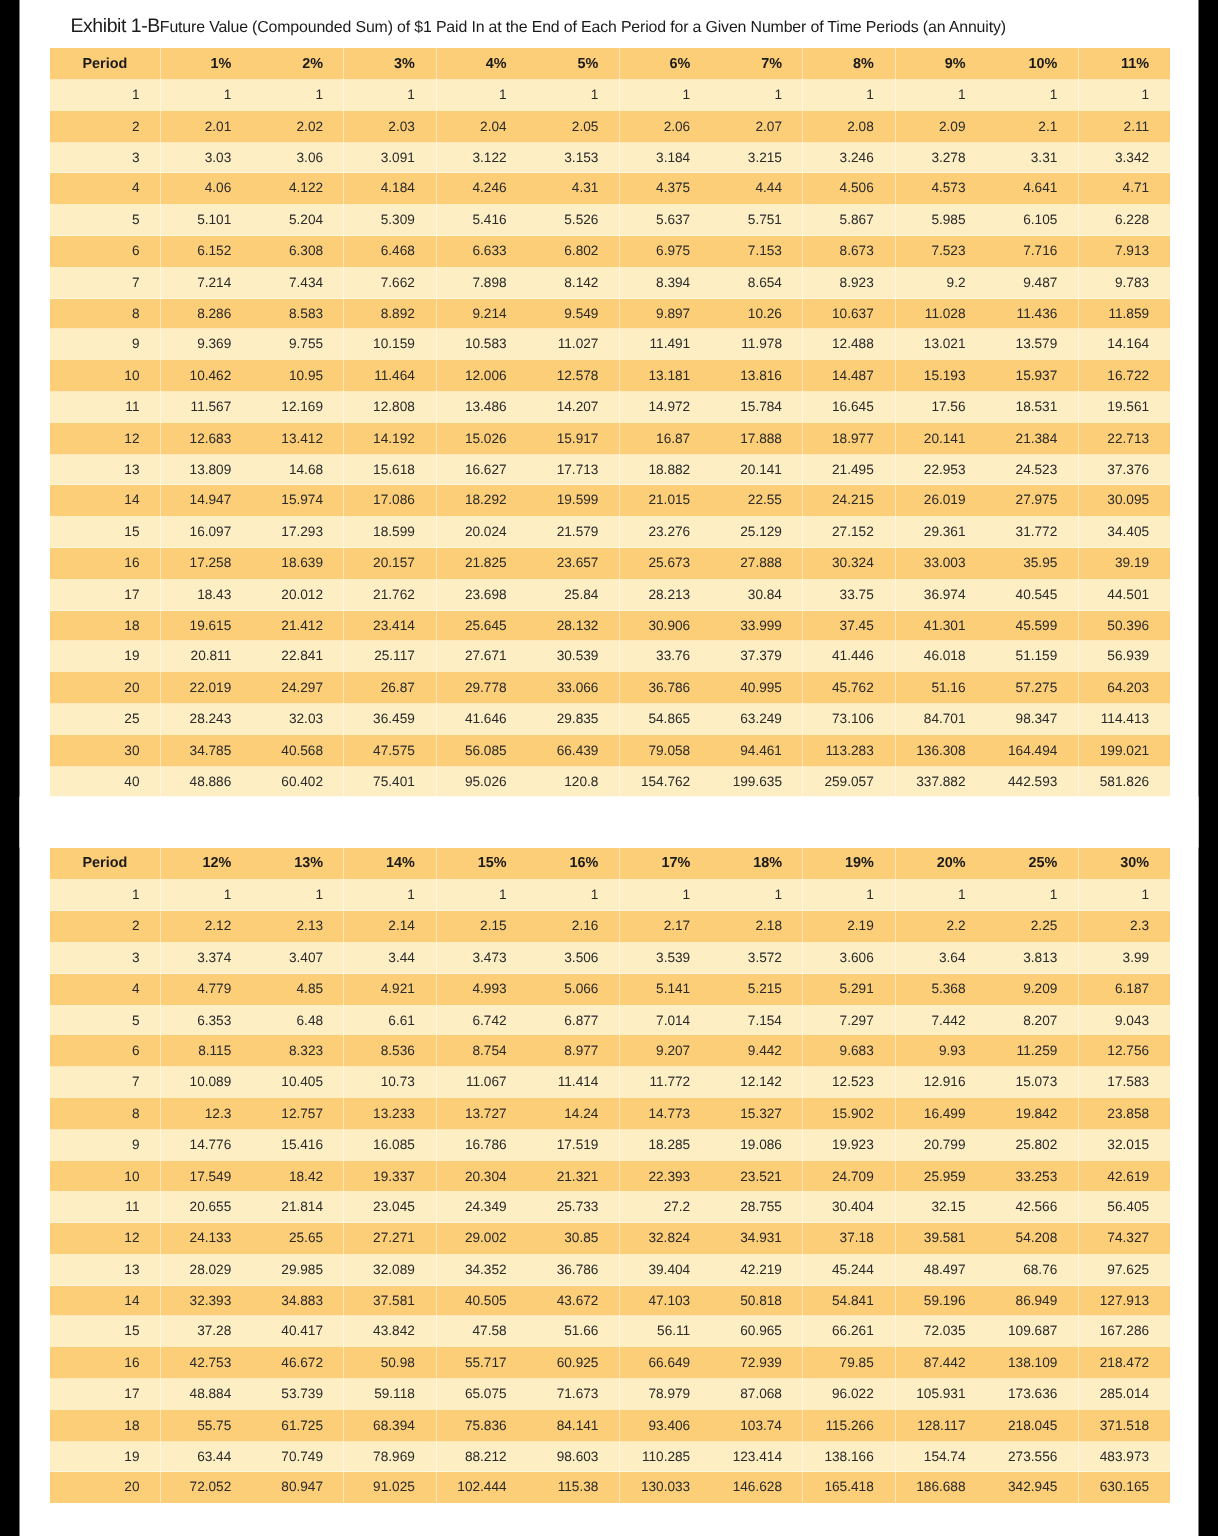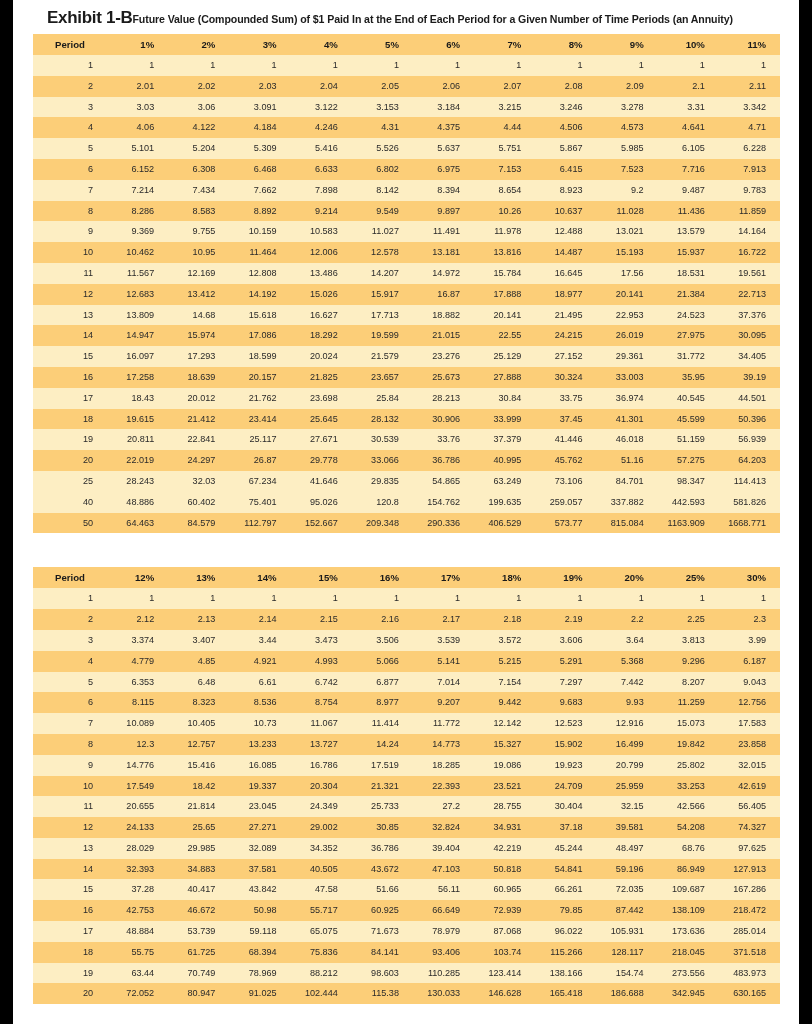--- a/index.html
+++ b/index.html
@@ -16,27 +16,27 @@
     background: #ffffff;
     border-left: 13px solid #000000;
     border-right: 13px solid #000000;
   }
   .exhibit-title {
     padding: 6px 0 6px 34px;
     white-space: nowrap;
     color: #1b1b1b;
   }
   .exhibit-title .ex-label {
-    font-size: 17px;
-    font-weight: bold;
+    font-size: 13px;
+    font-weight: normal;
     letter-spacing: -0.3px;
   }
   .exhibit-title .ex-desc {
     font-size: 10.6px;
-    font-weight: bold;
+    font-weight: normal;
     letter-spacing: -0.1px;
     margin-top: 38px;
   }
   .table-wrap { padding-left: 20px; }
   table.fv {
     border-collapse: collapse;
     width: 652px;
     table-layout: fixed;
   }
   table.fv th, table.fv td {
@@ -186,21 +186,21 @@
           </tr>
           <tr class="even">
             <td>6</td>
             <td>6.152</td>
             <td>6.308</td>
             <td>6.468</td>
             <td>6.633</td>
             <td>6.802</td>
             <td>6.975</td>
             <td>7.153</td>
-            <td>6.415</td>
+            <td>8.673</td>
             <td>7.523</td>
             <td>7.716</td>
             <td>7.913</td>
           </tr>
           <tr class="odd">
             <td>7</td>
             <td>7.214</td>
             <td>7.434</td>
             <td>7.662</td>
             <td>7.898</td>
@@ -391,57 +391,57 @@
             <td>40.995</td>
             <td>45.762</td>
             <td>51.16</td>
             <td>57.275</td>
             <td>64.203</td>
           </tr>
           <tr class="odd">
             <td>25</td>
             <td>28.243</td>
             <td>32.03</td>
-            <td>67.234</td>
+            <td>36.459</td>
             <td>41.646</td>
             <td>29.835</td>
             <td>54.865</td>
             <td>63.249</td>
             <td>73.106</td>
             <td>84.701</td>
             <td>98.347</td>
             <td>114.413</td>
+          </tr>
+          <tr class="even">
+            <td>30</td>
+            <td>34.785</td>
+            <td>40.568</td>
+            <td>47.575</td>
+            <td>56.085</td>
+            <td>66.439</td>
+            <td>79.058</td>
+            <td>94.461</td>
+            <td>113.283</td>
+            <td>136.308</td>
+            <td>164.494</td>
+            <td>199.021</td>
           </tr>
           <tr class="odd">
             <td>40</td>
             <td>48.886</td>
             <td>60.402</td>
             <td>75.401</td>
             <td>95.026</td>
             <td>120.8</td>
             <td>154.762</td>
             <td>199.635</td>
             <td>259.057</td>
             <td>337.882</td>
             <td>442.593</td>
             <td>581.826</td>
-          </tr>
-          <tr class="even">
-            <td>50</td>
-            <td>64.463</td>
-            <td>84.579</td>
-            <td>112.797</td>
-            <td>152.667</td>
-            <td>209.348</td>
-            <td>290.336</td>
-            <td>406.529</td>
-            <td>573.77</td>
-            <td>815.084</td>
-            <td>1163.909</td>
-            <td>1668.771</td>
           </tr>
         </tbody>
     </table>
   </div>
 
   <div class="tbl-tail"></div>
   <div class="spacer-between"></div>
 
   <div class="table-wrap">
     <table class="fv" id="table-1">
@@ -522,21 +522,21 @@
             <td>4</td>
             <td>4.779</td>
             <td>4.85</td>
             <td>4.921</td>
             <td>4.993</td>
             <td>5.066</td>
             <td>5.141</td>
             <td>5.215</td>
             <td>5.291</td>
             <td>5.368</td>
-            <td>9.296</td>
+            <td>9.209</td>
             <td>6.187</td>
           </tr>
           <tr class="odd">
             <td>5</td>
             <td>6.353</td>
             <td>6.48</td>
             <td>6.61</td>
             <td>6.742</td>
             <td>6.877</td>
             <td>7.014</td>

